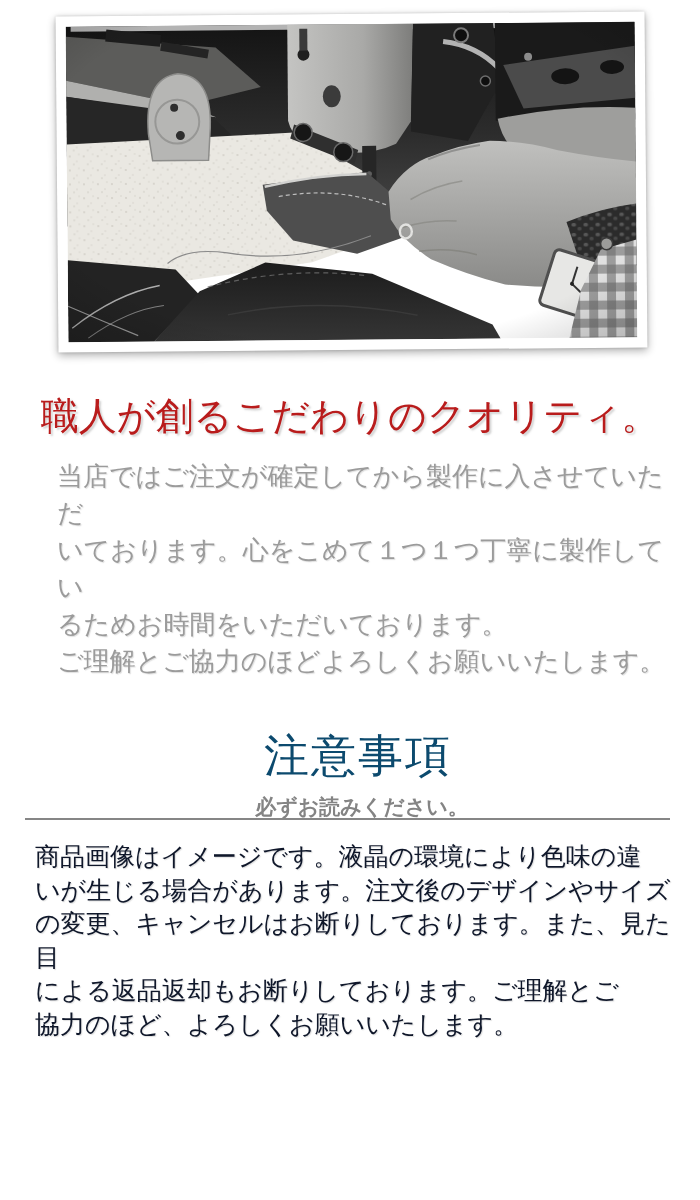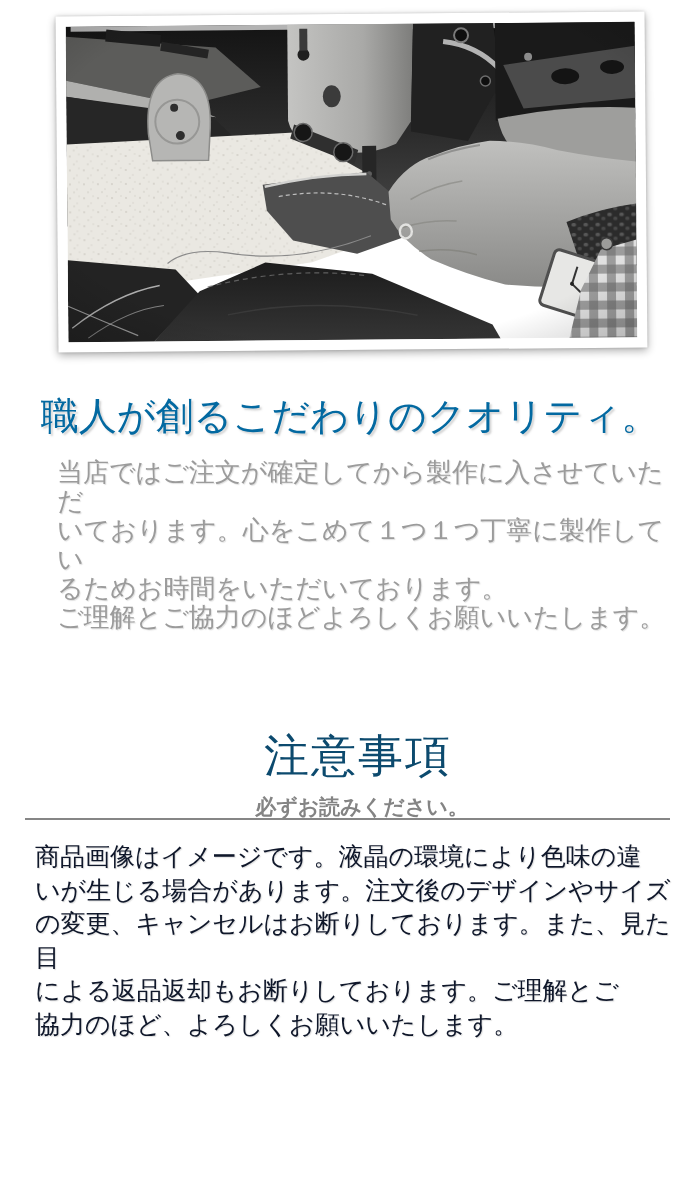--- a/index.html
+++ b/index.html
@@ -29,33 +29,33 @@
 
   .quality-heading {
     position: absolute;
     top: 391px;
     left: 0;
     width: 700px;
     margin: 0;
     text-align: center;
     font-size: 38px;
     font-weight: 400;
-    color: #0369a1;
+    color: #b91c1c;
     letter-spacing: 0px;
     text-shadow: 2px 2px 2px rgba(130,130,130,0.35);
     white-space: nowrap;
   }
   .quality-body {
     position: absolute;
     top: 458px;
     left: 57px;
     width: 620px;
     margin: 0;
     font-size: 26px;
-    line-height: 29px;
+    line-height: 37px;
     color: #9b9b9b;
     white-space: pre-line;
     text-shadow: 1px 1px 1px rgba(150,150,150,0.30);
   }
   .notice-title {
     position: absolute;
     top: 718px;
     left: 0;
     width: 700px;
     margin: 8px;

